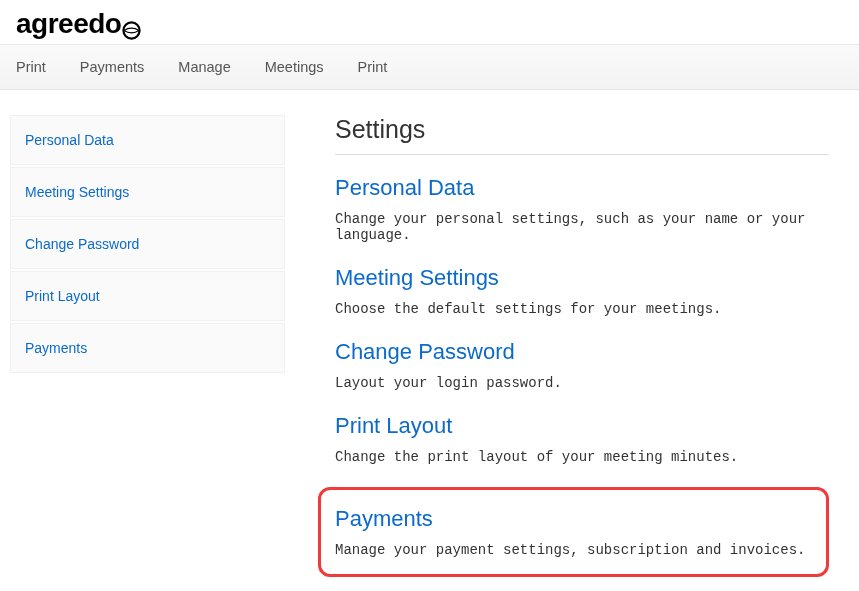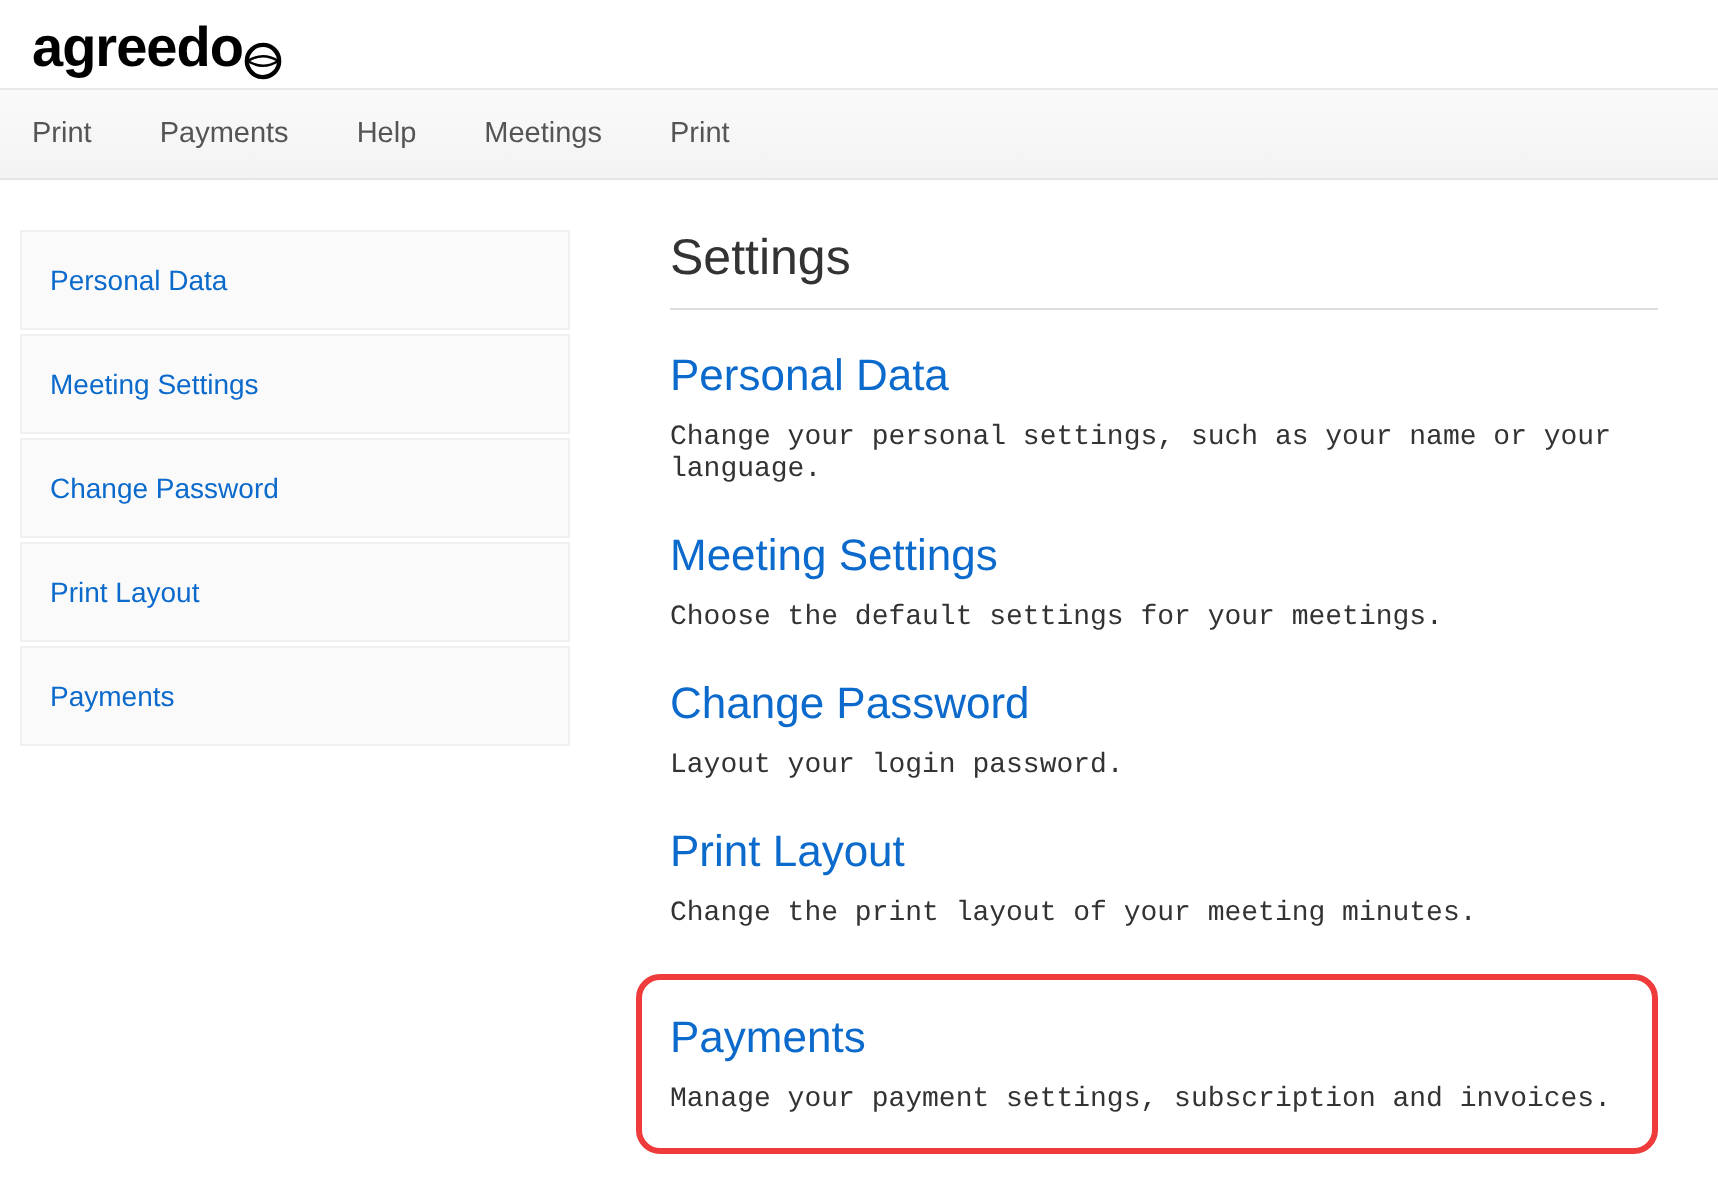--- a/index.html
+++ b/index.html
@@ -114,21 +114,21 @@
         <path d="M2 10 Q10 5 18 10" fill="none" stroke="#000" stroke-width="1.3"></path>
         <path d="M2 10 Q10 15 18 10" fill="none" stroke="#000" stroke-width="1.3"></path>
       </svg>
     </span>
   </div>
 </div>
 
 <div class="navbar">
   <span class="nav-item">Print</span>
   <span class="nav-item">Payments</span>
-  <span class="nav-item">Help</span>
+  <span class="nav-item">Manage</span>
   <span class="nav-item">Meetings</span>
   <span class="nav-item">Print</span>
 </div>
 
 <div class="content-wrap">
 
   <div class="sidebar">
     <div class="sidebar-item">
       <span>Personal Data</span>
     </div>

